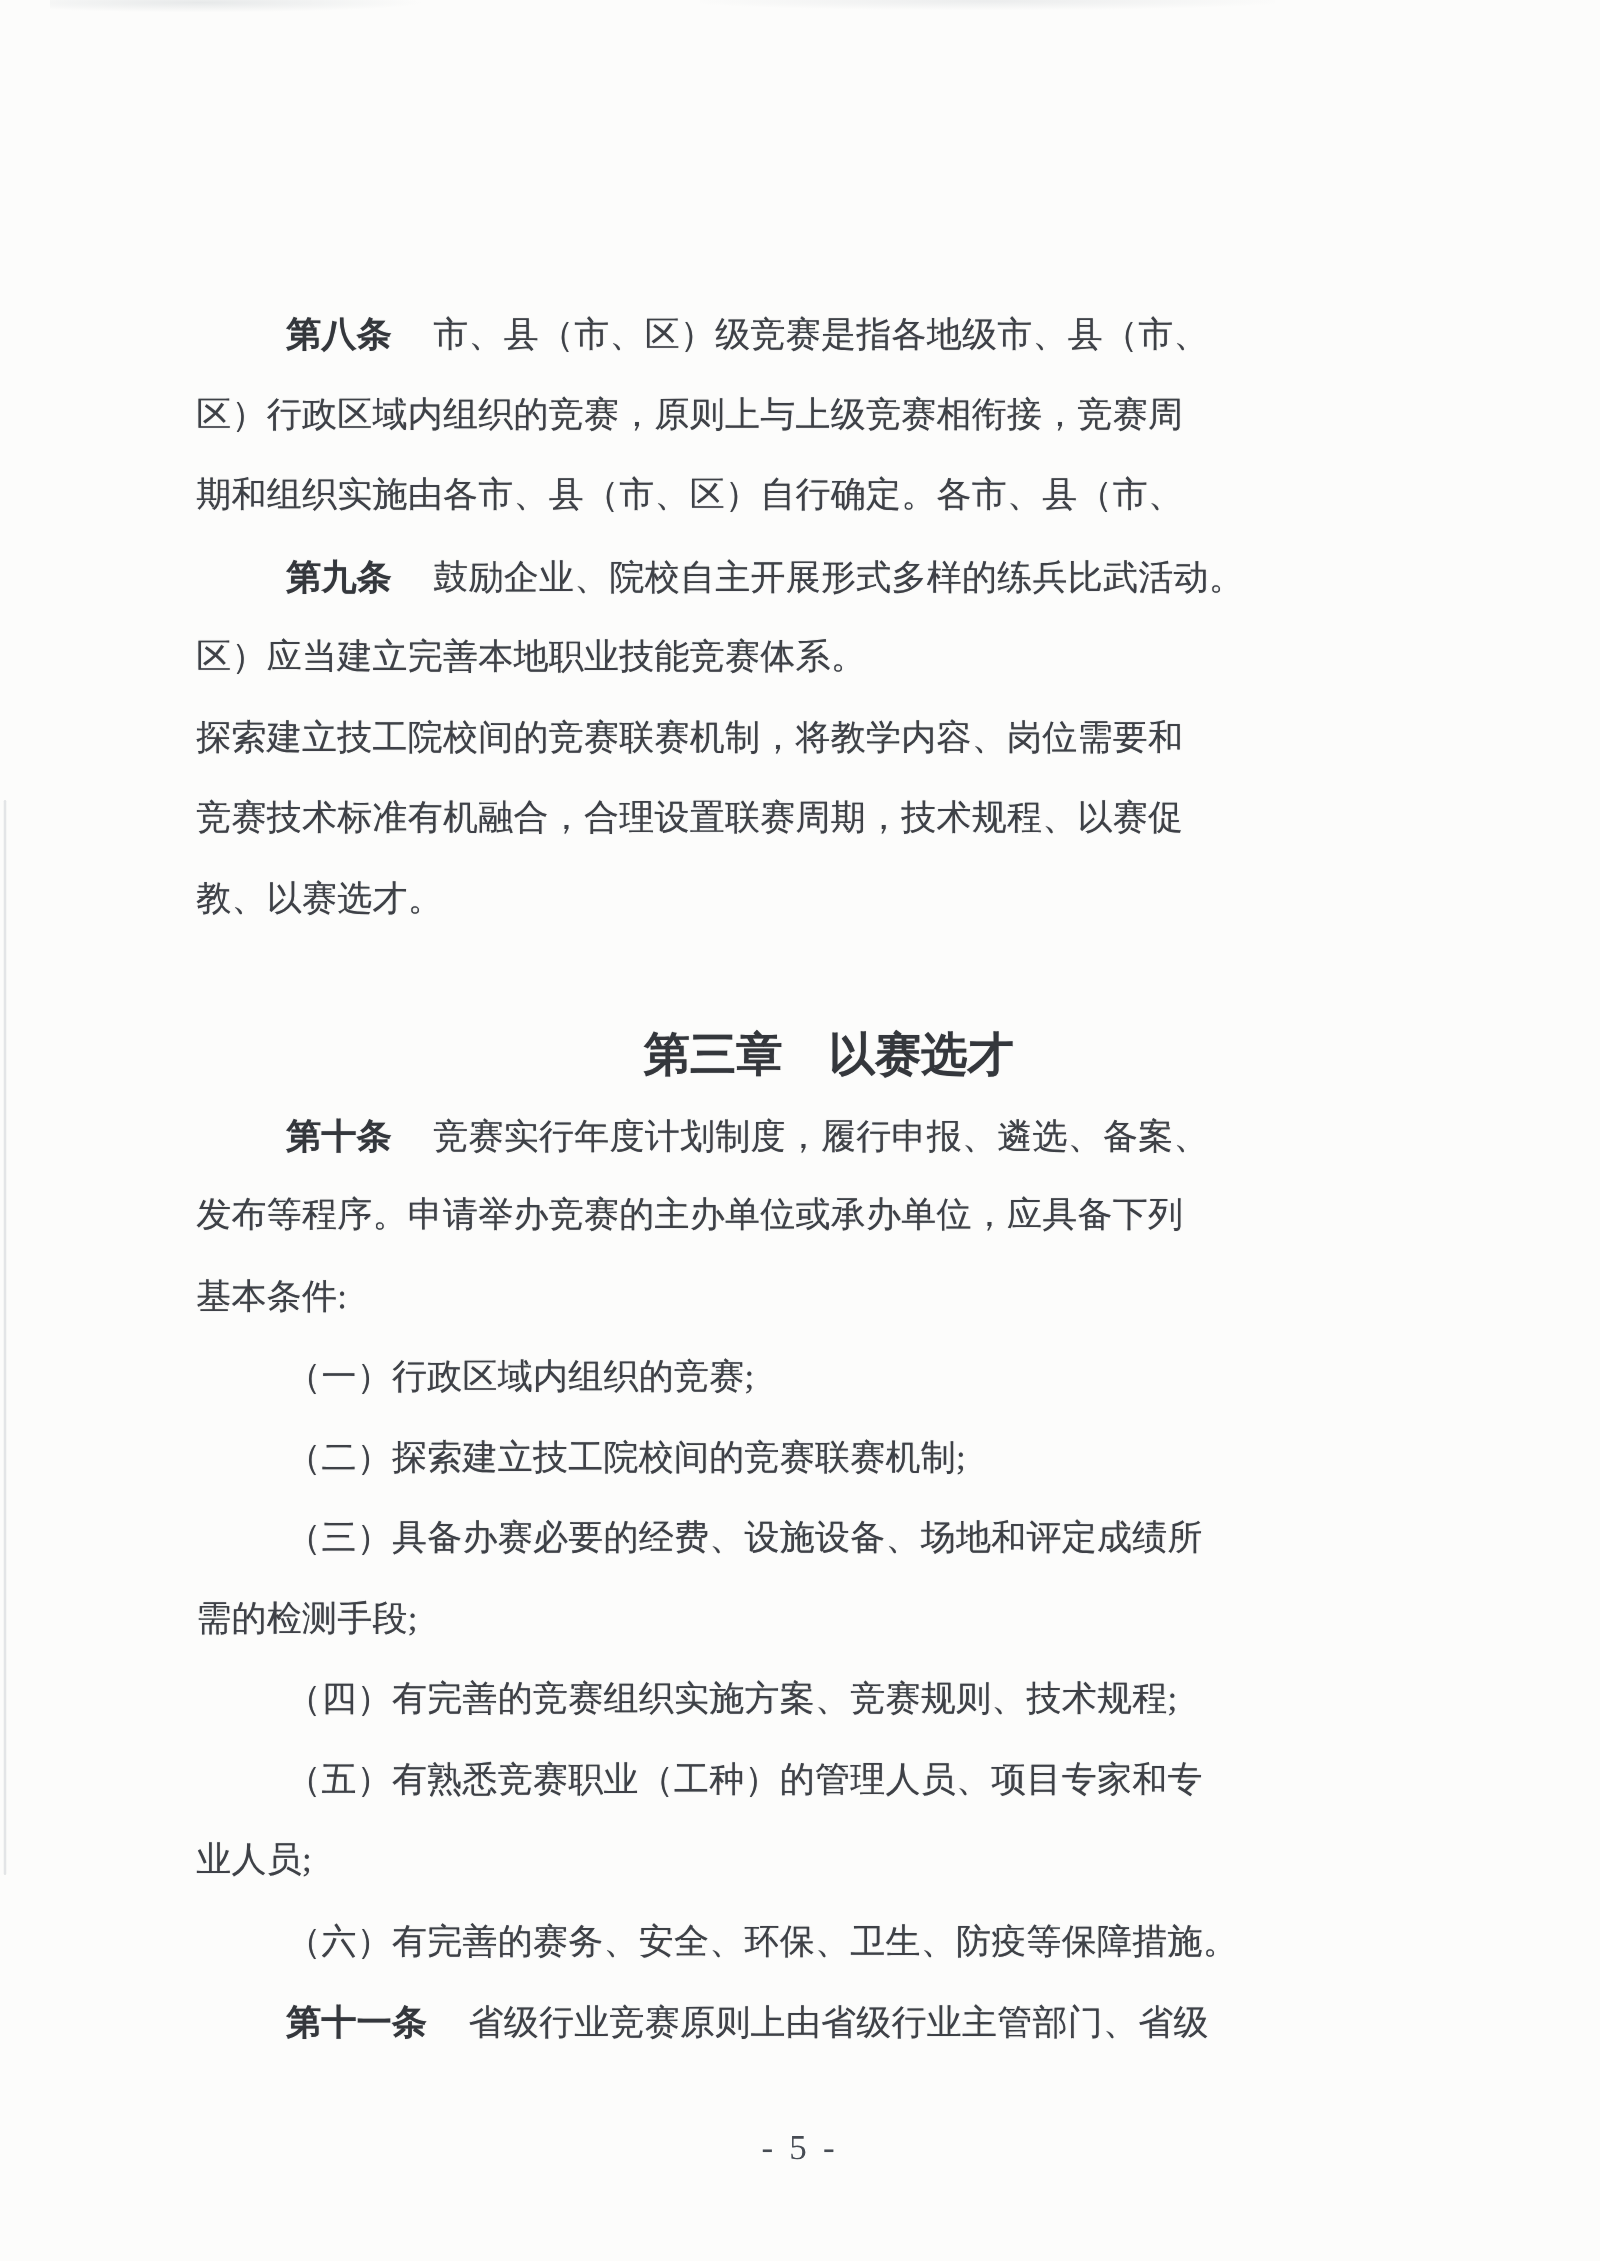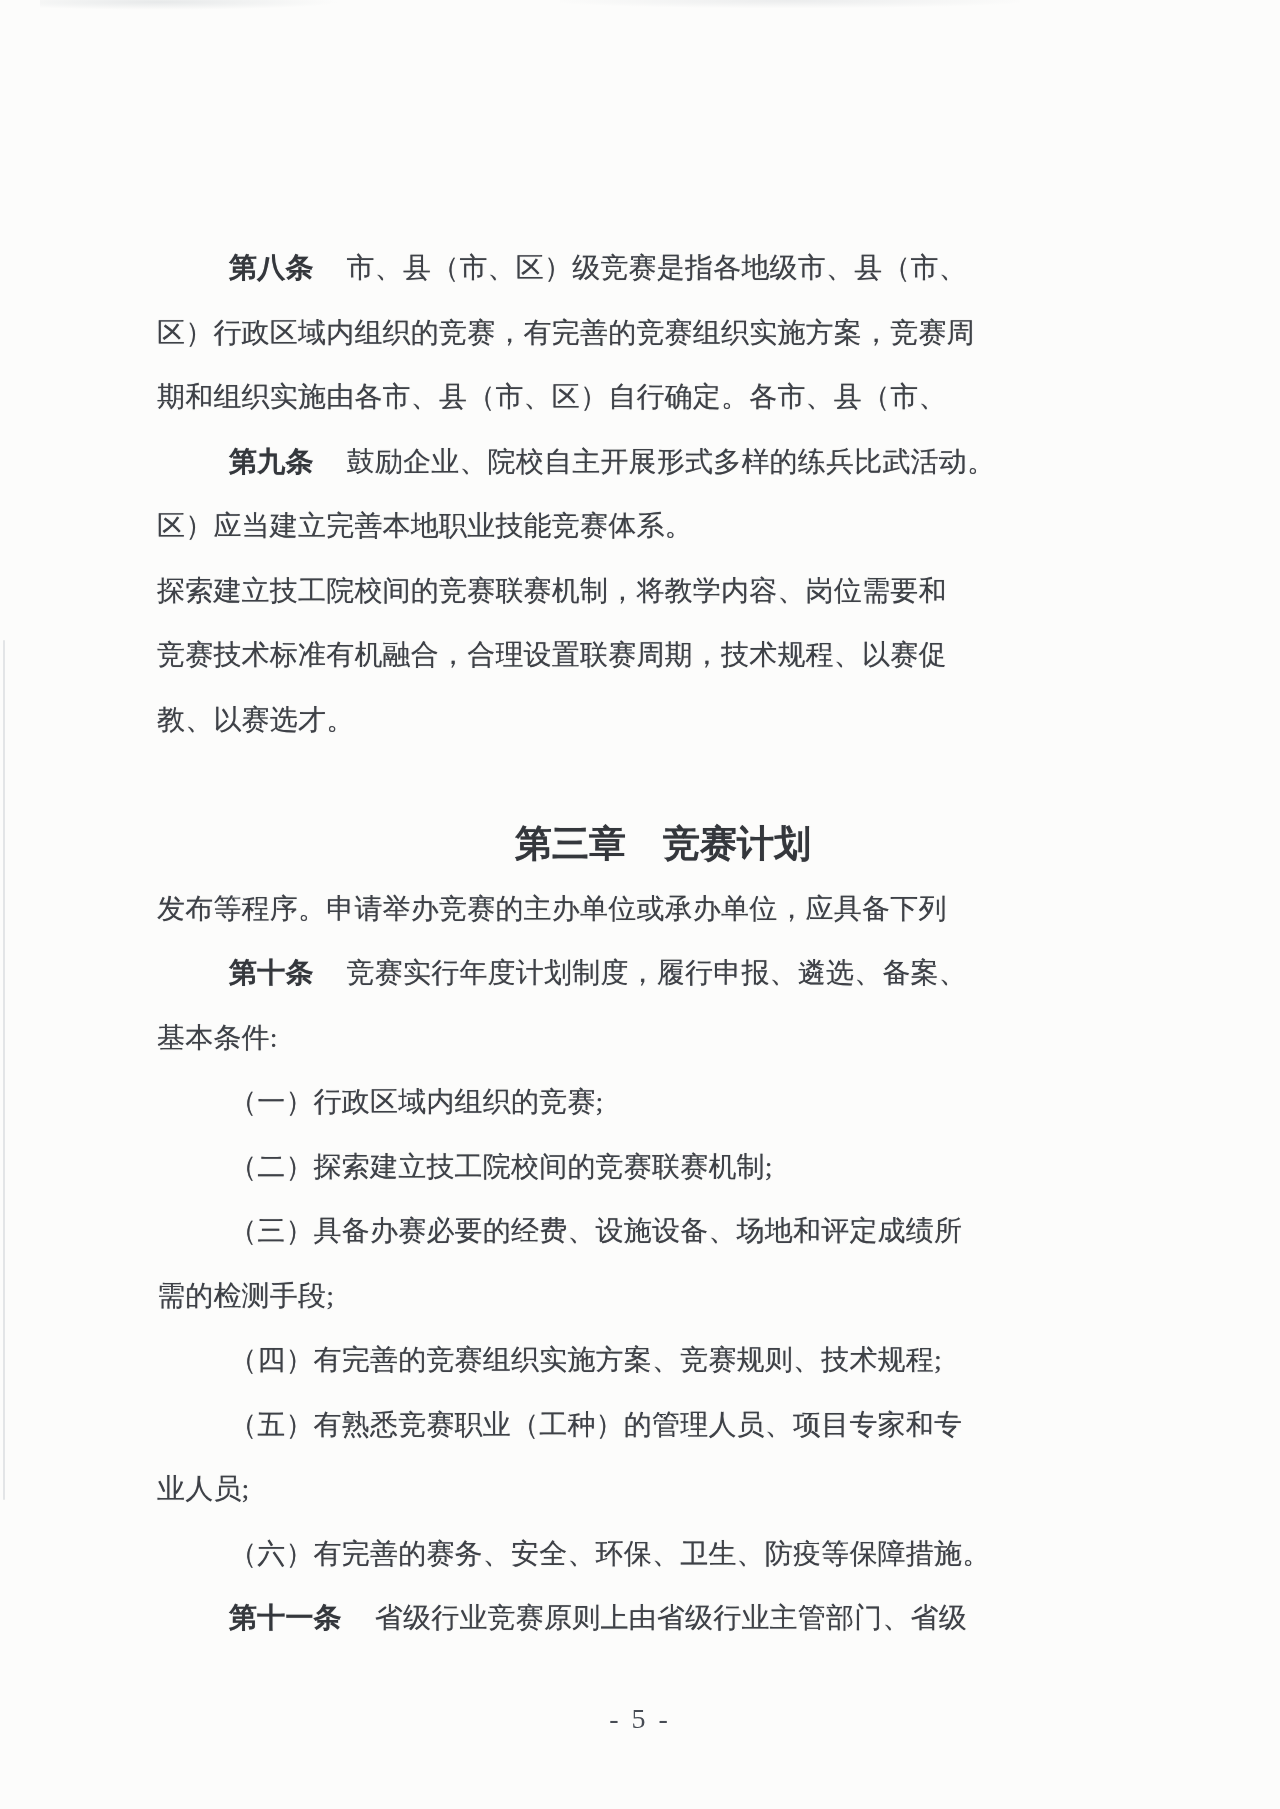--- a/index.html
+++ b/index.html
@@ -81,32 +81,32 @@
 
 <div class="page">
 
   <div class="top-smudge-1"></div>
   <div class="top-smudge-2"></div>
   <div class="edge-line"></div>
 
   <div class="content">
 
     <div class="line indent"><span class="art">第八条</span><span>市、县（市、区）级竞赛是指各地级市、县（市、</span></div>
-    <div class="line"><span>区）行政区域内组织的竞赛，有完善的竞赛组织实施方案，竞赛周</span></div>
+    <div class="line"><span>区）行政区域内组织的竞赛，原则上与上级竞赛相衔接，竞赛周</span></div>
     <div class="line"><span>期和组织实施由各市、县（市、区）自行确定。各市、县（市、</span></div>
     <div class="line indent"><span class="art">第九条</span><span>鼓励企业、院校自主开展形式多样的练兵比武活动。</span></div>
     <div class="line"><span>区）应当建立完善本地职业技能竞赛体系。</span></div>
     <div class="line"><span>探索建立技工院校间的竞赛联赛机制，将教学内容、岗位需要和</span></div>
     <div class="line"><span>竞赛技术标准有机融合，合理设置联赛周期，技术规程、以赛促</span></div>
     <div class="line"><span>教、以赛选才。</span></div>
 
-    <div class="chapter-heading">第三章　竞赛计划</div>
+    <div class="chapter-heading">第三章　以赛选才</div>
 
+    <div class="line indent"><span class="art">第十条</span><span>竞赛实行年度计划制度，履行申报、遴选、备案、</span></div>
     <div class="line"><span>发布等程序。申请举办竞赛的主办单位或承办单位，应具备下列</span></div>
-    <div class="line indent"><span class="art">第十条</span><span>竞赛实行年度计划制度，履行申报、遴选、备案、</span></div>
     <div class="line"><span>基本条件:</span></div>
     <div class="line indent"><span>（一）行政区域内组织的竞赛;</span></div>
     <div class="line indent"><span>（二）探索建立技工院校间的竞赛联赛机制;</span></div>
     <div class="line indent"><span>（三）具备办赛必要的经费、设施设备、场地和评定成绩所</span></div>
     <div class="line"><span>需的检测手段;</span></div>
     <div class="line indent"><span>（四）有完善的竞赛组织实施方案、竞赛规则、技术规程;</span></div>
     <div class="line indent"><span>（五）有熟悉竞赛职业（工种）的管理人员、项目专家和专</span></div>
     <div class="line"><span>业人员;</span></div>
     <div class="line indent"><span>（六）有完善的赛务、安全、环保、卫生、防疫等保障措施。</span></div>
     <div class="line indent"><span class="art">第十一条</span><span>省级行业竞赛原则上由省级行业主管部门、省级</span></div>

